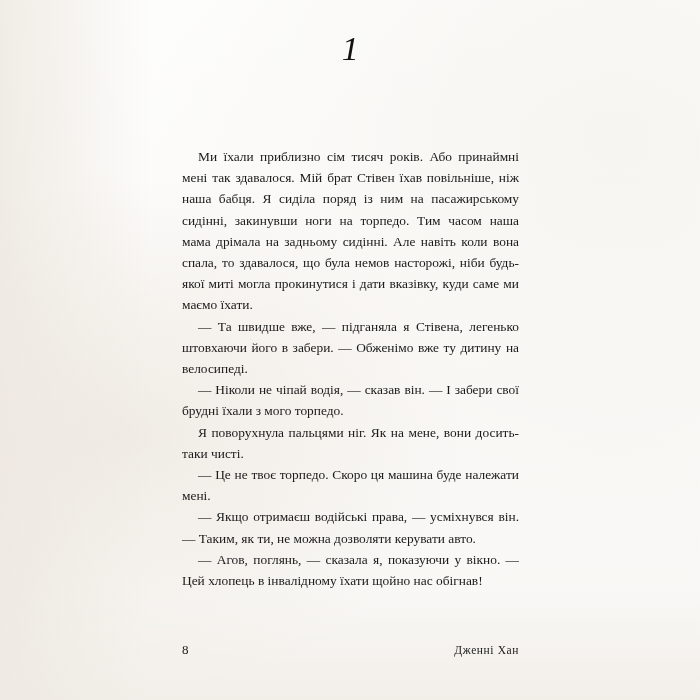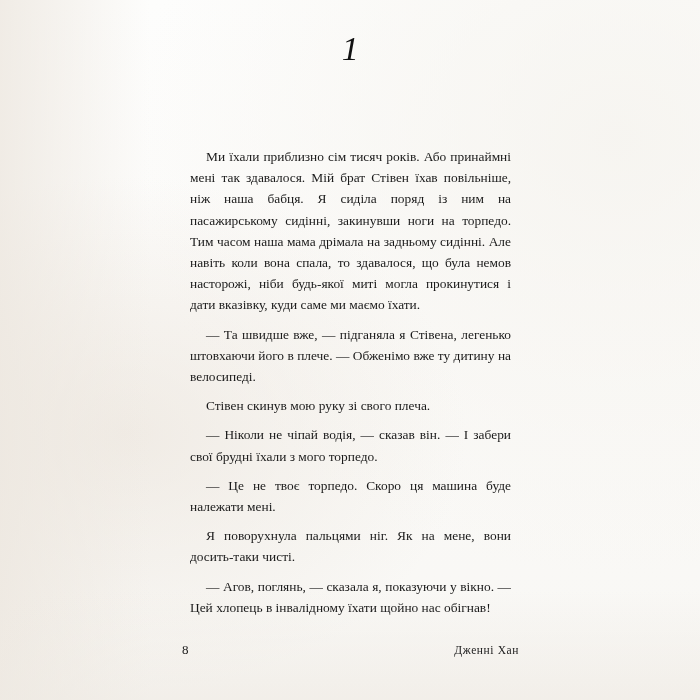--- a/index.html
+++ b/index.html
@@ -54,21 +54,21 @@
   .body-text {
     font-family: "Liberation Serif", serif;
     font-size: 13.4px;
     line-height: 21.2px;
     color: #1a1a1a;
     text-align: justify;
     text-align-last: left;
     hyphens: none;
   }
   .body-text p {
-    margin: 8px;
+    margin: 0;
   }
   .body-text p.indent {
     text-indent: 16px;
   }
   .footer {
     position: absolute;
     left: 182px;
     right: 181px;
     bottom: 42px;
     display: flex;
@@ -93,25 +93,25 @@
 
 <div class="page">
   <div class="page-shade-left"></div>
   <div class="page-shade-bottom"></div>
 
   <div class="text-block">
     <div class="chapter-number">1</div>
 
     <div class="body-text">
       <p class="indent">Ми їхали приблизно сім тисяч років. Або принаймні мені так здавалося. Мій брат Стівен їхав повільніше, ніж наша бабця. Я сиділа поряд із ним на пасажирському сидінні, закинувши ноги на торпедо. Тим часом наша мама дрімала на задньому сидінні. Але навіть коли вона спала, то здавалося, що була немов насторожі, ніби будь-якої миті могла прокинутися і дати вказівку, куди саме ми маємо їхати.</p>
-      <p class="indent">— Та швидше вже, — підганяла я Стівена, легенько штовхаючи його в плече. — Обженімо вже ту дитину на велосипеді.</p>
-      <p class="indent">Стівен скинув мою руку зі свого плеча.</p>
+      <p class="indent">— Та швидше вже, — підганяла я Стівена, легенько штовхаючи його в забери. — Обженімо вже ту дитину на велосипеді.</p>
       <p class="indent">— Ніколи не чіпай водія, — сказав він. — І забери свої брудні їхали з мого торпедо.</p>
+      <p class="indent">Я поворухнула пальцями ніг. Як на мене, вони досить-таки чисті.</p>
       <p class="indent">— Це не твоє торпедо. Скоро ця машина буде належати мені.</p>
-      <p class="indent">Я поворухнула пальцями ніг. Як на мене, вони досить-таки чисті.</p>
+      <p class="indent">— Якщо отримаєш водійські права, — усміхнувся він. — Таким, як ти, не можна дозволяти керувати авто.</p>
       <p class="indent">— Агов, поглянь, — сказала я, показуючи у вікно. — Цей хлопець в інвалідному їхати щойно нас обігнав!</p>
     </div>
   </div>
 
   <div class="footer">
     <span class="folio">8</span>
     <span class="running-head">Дженні Хан</span>
   </div>
 </div>
 

